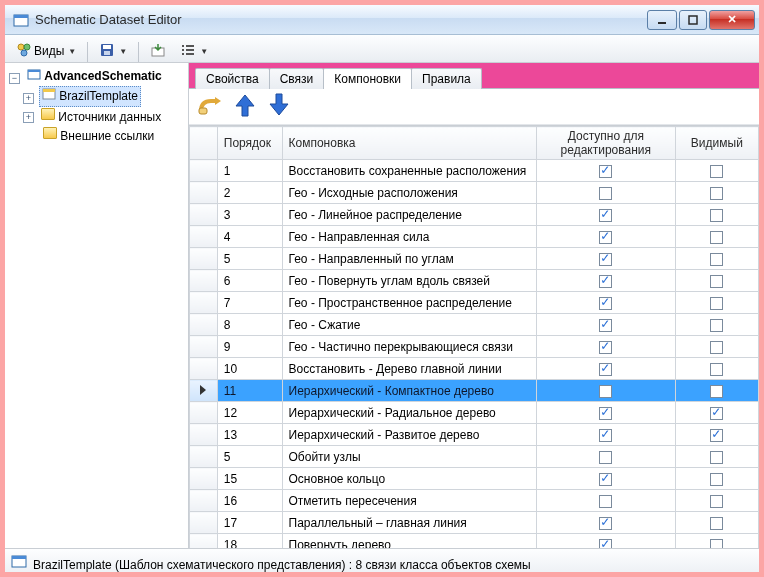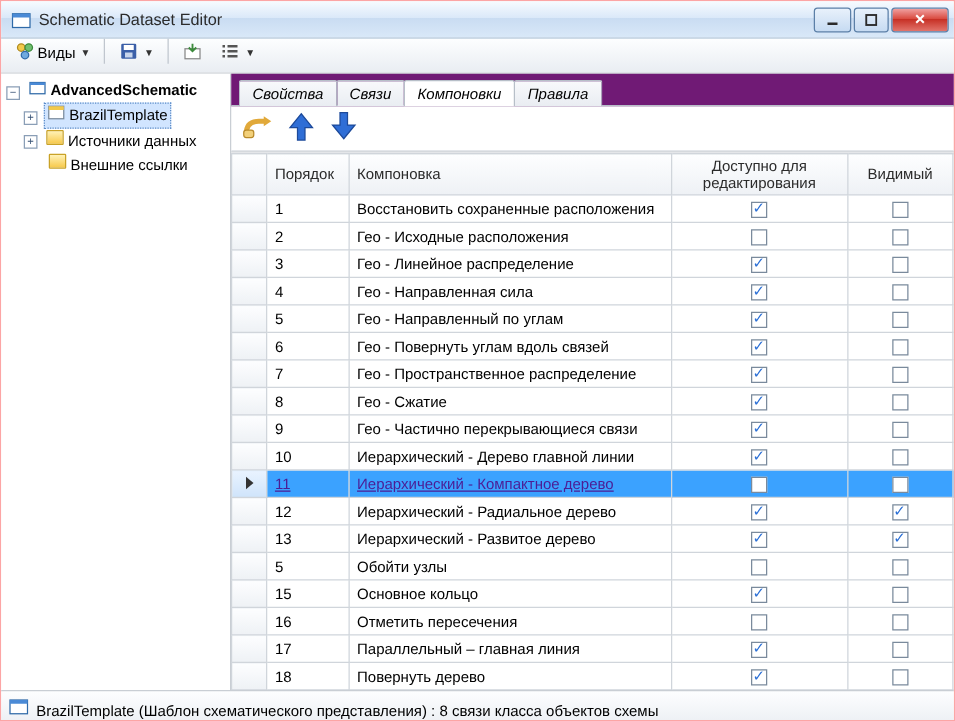--- a/index.html
+++ b/index.html
@@ -1,49 +1,49 @@
 <!DOCTYPE html>
 <html><head>
 <meta charset="utf-8">
 <style>
   * { box-sizing: border-box; margin: 0; padding: 0; }
   body { font-family: "Segoe UI", Tahoma, sans-serif; font-size: 12px; background: #fff; overflow: hidden; }
-  .window { width: 764px; height: 577px; border: 1px solid #fca5a5; background: #fff; display: flex; flex-direction: column; box-shadow: 0 0 8px rgba(0,0,0,0.3); }
+  .window { width: 764px; height: 577px; border: 5px solid #fca5a5; background: #fff; display: flex; flex-direction: column; box-shadow: 0 0 8px rgba(0,0,0,0.3); }
   .titlebar { height: 30px; background: linear-gradient(#f7fbff,#dbe9f9 45%,#c9dcf2 46%,#d9e8f8); display: flex; align-items: center; padding: 0 4px 0 8px; border-bottom: 1px solid #a8bed4; }
   .titlebar .app-icon { width: 16px; height: 16px; margin-right: 6px; }
   .titlebar .title { flex: 1; color: #2b2b2b; font-size: 13px; }
   .winbtns { display: flex; gap: 2px; }
   .winbtn { width: 30px; height: 20px; border: 1px solid #5b7fa7; border-radius: 3px; background: linear-gradient(#e8f1fb,#c6dbf2); display: flex; align-items: center; justify-content: center; font-size: 11px; color: #2b2b2b; cursor: default; }
   .winbtn.max { width: 28px; }
   .winbtn.close { width: 46px; background: linear-gradient(#f0a1a1,#d94a3f 45%,#c62f24 46%,#e2756c); color: #fff; font-weight: bold; }
-  .toolbar { height: 28px; background: linear-gradient(#fdfeff,#e9edf2); border-bottom: 1px solid #c9ced4; display: flex; align-items: flex-start; padding: 0 6px; gap: 4px; }
+  .toolbar { height: 28px; background: linear-gradient(#fdfeff,#e9edf2); border-bottom: 1px solid #c9ced4; display: flex; align-items: flex-end; padding: 0 6px; gap: 4px; }
   .tbtn { height: 22px; padding: 0 4px; display: flex; align-items: center; gap: 2px; border: 1px solid transparent; border-radius: 2px; }
   .ddarrow { font-size: 8px; color: #333; margin-left: 2px; }
   .sep { width: 1px; height: 20px; background: #c0c6ce; margin: 0 2px; }
   .body { flex: 1; display: flex; min-height: 0; }
   .tree { width: 184px; border-right: 1px solid #c9ced4; padding: 4px 2px; overflow: auto; background: #fff; }
   .tree ul { list-style: none; padding-left: 14px; }
   .tree > ul { padding-left: 2px; }
   .tree li { white-space: nowrap; line-height: 18px; display: block; }
   .node-label { display: inline-flex; gap: 3px; padding: 0 2px; }
   .node-label.sel { background: #d1e5ff; border: 1px dotted #5c8cc7; }
   .toggle { display: inline-block; width: 11px; height: 11px; border: 1px solid #8a9eb6; text-align: center; line-height: 9px; font-size: 9px; color: #3b5577; margin-right: 2px; background: #fff; }
   .folder { width: 14px; height: 12px; display: inline-block; background: linear-gradient(#fff2b6,#f7c94b); border: 1px solid #c9a227; border-radius: 1px; }
   .tplicon { display:inline-block; }
   .right { flex: 1; display: flex; flex-direction: column; min-width: 0; }
-  .tabs { display: flex; padding: 4px 22px 0 6px; background: #701a75; border-bottom: 1px solid #b7bfc8; gap: 0; font-style: italic; }
+  .tabs { display: flex; padding: 4px 22px 0 6px; background: #ec4899; border-bottom: 1px solid #b7bfc8; gap: 0; }
   .tab { padding: 3px 10px; border: 1px solid #b7bfc8; border-bottom: none; background: linear-gradient(#f8f9fb,#e9edf2); margin-right: -1px; position: relative; top: 1px; border-radius: 2px 2px 0 0; cursor: default; }
   .tab.active { background: #fff; z-index: 2; }
   .actionbar { height: 36px; display: flex; align-items: center; gap: 10px; padding: 0 8px; border-bottom: 1px solid #e3e6ea; }
   .grid-wrap { flex: 1; overflow: hidden; position: relative; border-top: 1px solid #c9ced4; }
   table.grid { border-collapse: collapse; width: 100%; table-layout: fixed; }
   .grid th, .grid td { border: 1px solid #d0d5db; font-size: 12px; font-weight: normal; text-align: left; }
   .grid th { background: linear-gradient(#fdfeff,#eef1f5); height: 28px; padding: 2px 6px; color: #2b2b2b; }
   .grid td { height: 22px; padding: 0 6px; background: #fff; }
-  .grid tr.sel td { background: #3ba2ff; color: #4c1d95; text-decoration: underline; }
+  .grid tr.sel td { background: #3ba2ff; color: #0f172a; }
   .rowhdr { width: 24px; background: linear-gradient(#fdfeff,#eef1f5) !important; }
   .rowhdr.selmark { background: linear-gradient(#e9f3ff,#cfe4fb) !important; }
   .col-order { width: 56px; }
   .col-layout { width: 220px; margin-left: 32px; }
   .col-edit { width: 120px; text-align: center !important; }
   .col-vis { width: 72px; text-align: center !important; }
   .cbx { display: inline-block; width: 13px; height: 13px; border: 1px solid #7a8a9c; background: #fff; position: relative; vertical-align: middle; }
   .cbx.chk::after { content: "✓"; position: absolute; top: -3px; left: 0; font-size: 12px; color: #2a6fd6; }
   tr.sel .cbx.chk::after { color: #fff; }
   .center { text-align: center !important; }
@@ -254,21 +254,21 @@
                 <tr>
                   <td class="rowhdr center"></td>
                   <td class="col-order">9</td>
                   <td class="col-layout">Гео - Частично перекрывающиеся связи</td>
                   <td class="col-edit center"><span class="cbx chk"></span></td>
                   <td class="col-vis center"><span class="cbx"></span></td>
                 </tr>
                 <tr>
                   <td class="rowhdr center"></td>
                   <td class="col-order">10</td>
-                  <td class="col-layout">Иерархический - Дерево главной линии</td>
+                  <td class="col-layout">Восстановить - Дерево главной линии</td>
                   <td class="col-edit center"><span class="cbx chk"></span></td>
                   <td class="col-vis center"><span class="cbx"></span></td>
                 </tr>
                 <tr class="sel">
                   <td class="rowhdr center selmark"><span class="tri-right"></span></td>
                   <td class="col-order">11</td>
                   <td class="col-layout">Иерархический - Компактное дерево</td>
                   <td class="col-edit center"><span class="cbx"></span></td>
                   <td class="col-vis center"><span class="cbx chk"></span></td>
                 </tr>

